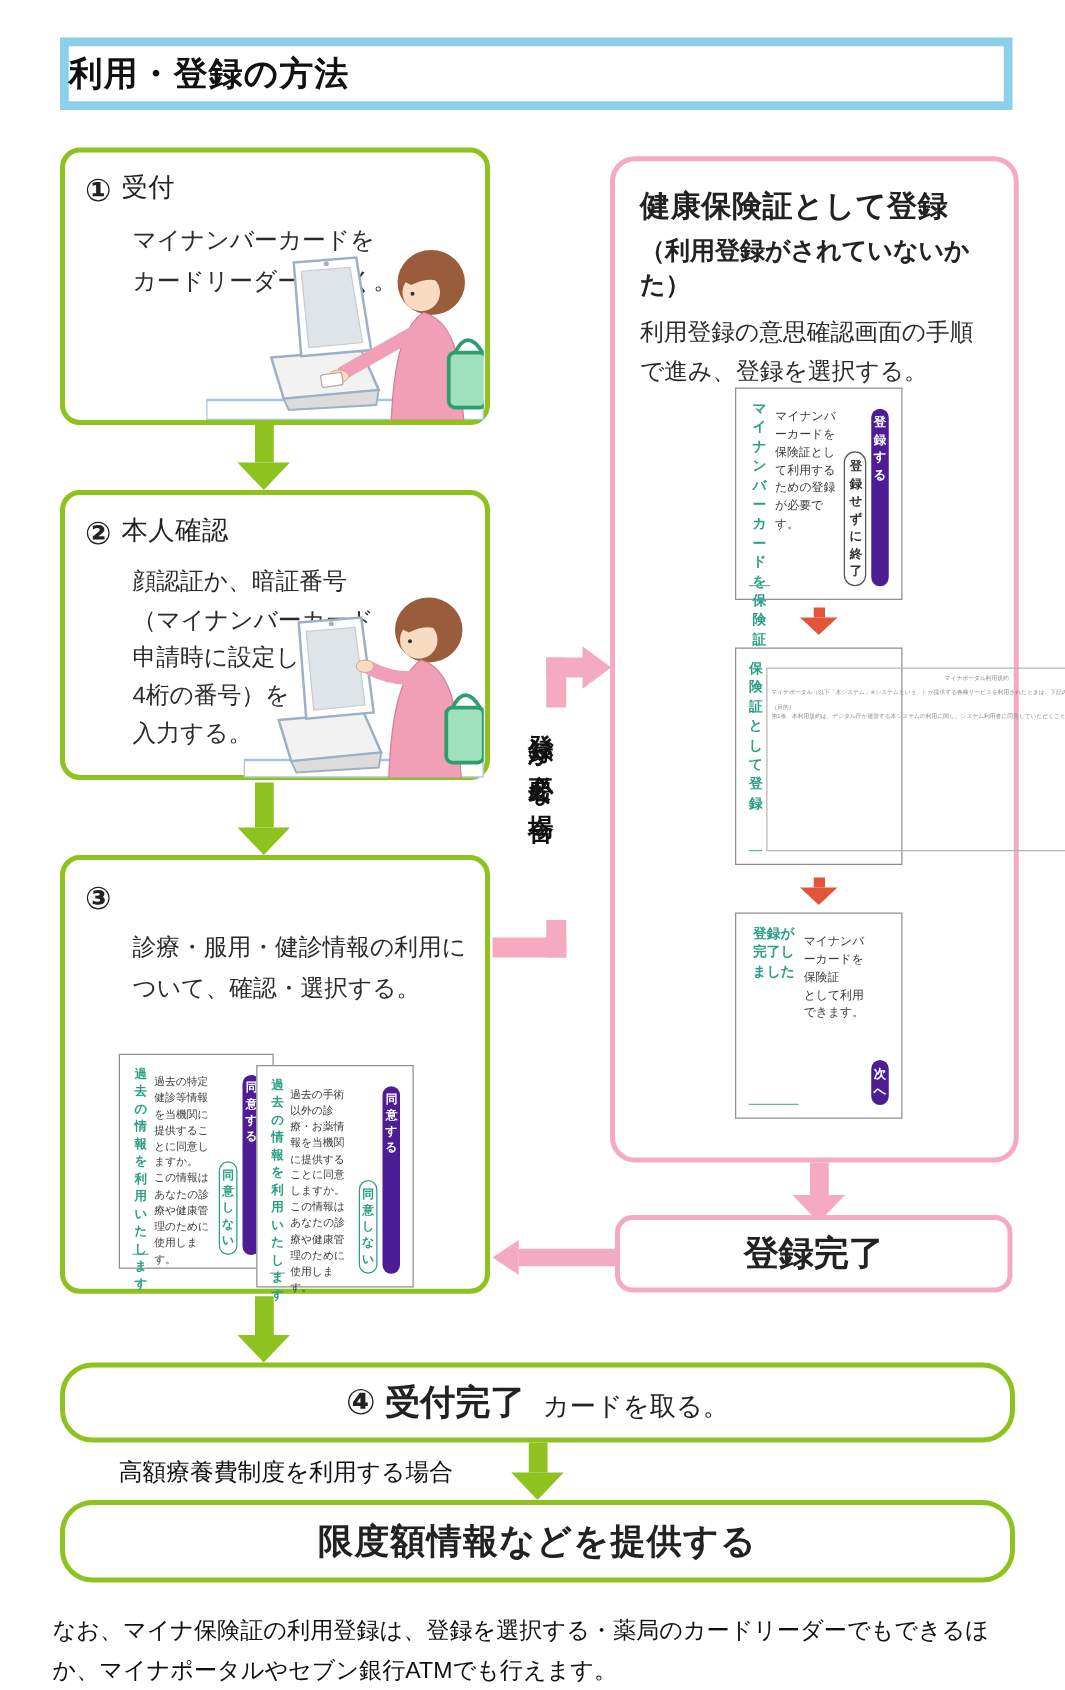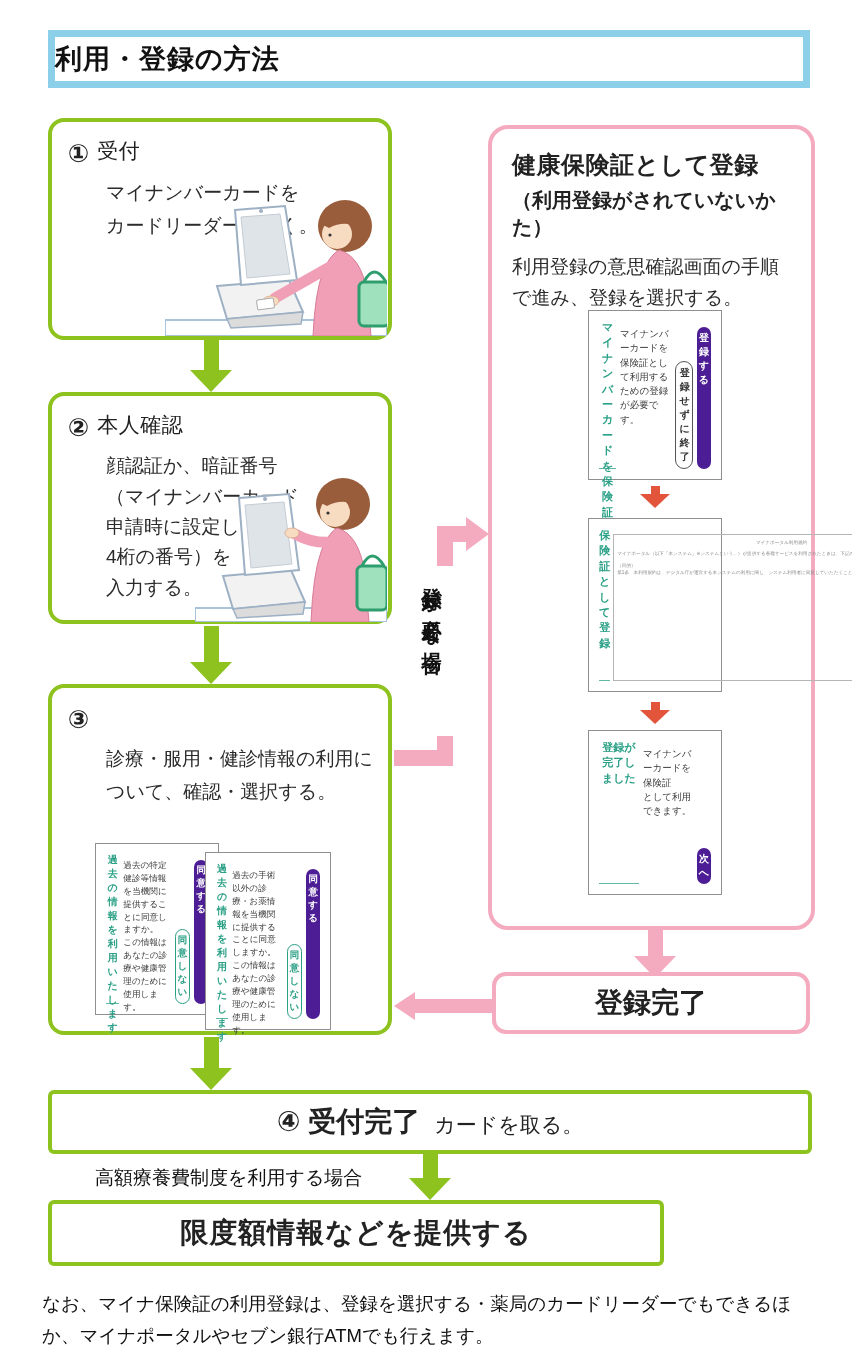--- a/index.html
+++ b/index.html
@@ -22,21 +22,21 @@
     position:absolute;border:4px solid #8dc21f;border-radius:16px;background:#fff;
     box-sizing:border-box;
   }
   .step-head{display:flex;align-items:flex-start;gap:8px;padding:16px 14px 0 16px;}
   .step-num{font-size:25px;font-weight:700;line-height:1.25;}
   .step-title{font-size:21px;font-weight:400;line-height:1.25;letter-spacing:0.5px;}
   .step-body{padding:8px 14px 0 54px;font-size:19px;line-height:1.72;color:#2b2b2b;}
 
   
   .bar{
-    position:absolute;border:4px solid #8dc21f;border-radius:6px;background:#fff;
+    position:absolute;border:4px solid #8dc21f;border-radius:26px;background:#fff;
     box-sizing:border-box;display:flex;align-items:center;justify-content:center;gap:14px;
   }
   .bar .big{font-size:28px;font-weight:700;}
   .bar .note{font-size:21px;color:#222;padding-top:6px;}
 
   
   .arrow-v{position:absolute;width:44px;display:flex;flex-direction:column;align-items:center;}
   .arrow-v .stem{width:15px;background:#8dc21f;}
   .arrow-v .head{width:0;height:0;border-left:21px solid transparent;border-right:21px solid transparent;border-top:22px solid #8dc21f;}
 
@@ -220,21 +220,21 @@
     </span>
     <span class="note">カードを取る。</span>
   </div>
 
   <div class="kogaku" style="left:95px;top:1165px;">高額療養費制度を利用する場合</div>
   <div class="arrow-v" style="left:408px;top:1154px;">
     <div class="stem" style="height:24px;"></div>
       <div class="head"></div>
   </div>
 
-  <div class="bar" style="left:48px;top:1200px;width:616px;height:66px;">
+  <div class="bar" style="left:48px;top:1200px;width:764px;height:66px;">
     <span class="big" style="letter-spacing:1px;">限度額情報などを提供する</span>
   </div>
 
   <div class="footer" style="left:42px;top:1288px;width:780px;">なお、マイナ保険証の利用登録は、登録を選択する・薬局のカードリーダーでもできるほか、マイナポータルやセブン銀行ATMでも行えます。</div>
 
   <div class="pink-panel">
     <div class="p-title">健康保険証として登録</div>
     <div class="p-sub">（利用登録がされていないかた）</div>
     <div class="p-body pre">利用登録の意思確認画面の手順
 で進み、登録を選択する。</div>

